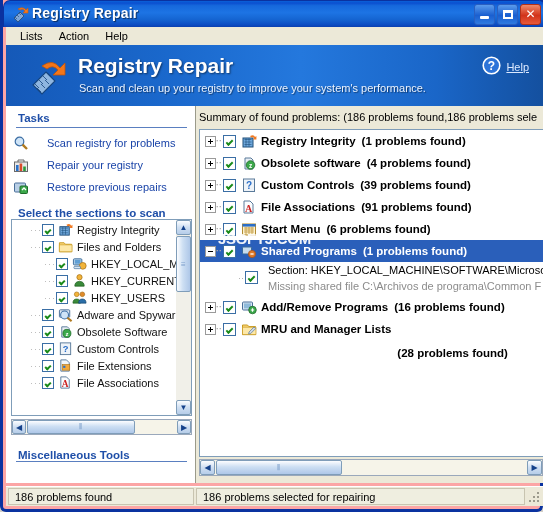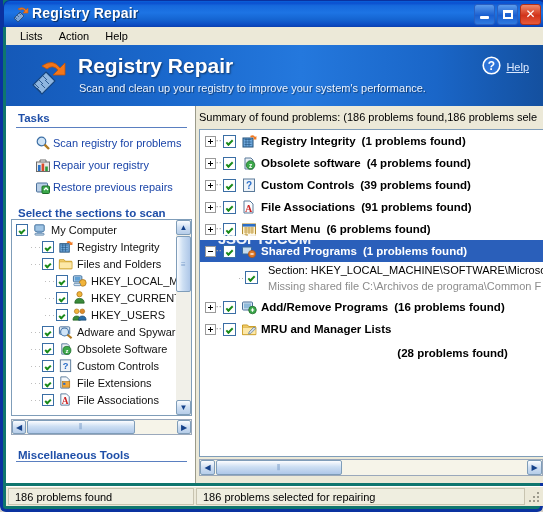--- a/index.html
+++ b/index.html
@@ -1,18 +1,18 @@
 <!DOCTYPE html>
 <html><head>
 <meta charset="utf-8">
 <style>
   html,body{margin:0;padding:0;background:#d4d0c8;}
   body{width:543px;height:512px;overflow:hidden;font-family:"Liberation Sans",sans-serif;font-size:11px;}
   .win{position:absolute;left:0;top:0;width:543px;height:512px;box-sizing:border-box;
-       background:#0f766e;border:3px solid #0a32a0;border-top:none;border-radius:0 0 6px 6px;}
+       background:#fca5a5;border:3px solid #0a32a0;border-top:none;border-radius:0 0 6px 6px;}
   
   .titlebar{position:absolute;left:0;top:0;width:543px;height:27px;box-sizing:border-box;
      background:linear-gradient(to bottom,#0a60d8 0%,#0a4fd0 8%,#1668dc 18%,#1d74e4 45%,#1565d2 70%,#0c4ec4 90%,#0a3fb0 100%);
      border-radius:7px 7px 0 0;border:1px solid #0a32a0;border-bottom:none;}
   .tb-icon{position:absolute;left:7px;top:4px;width:18px;height:18px;}
   .tb-title{position:absolute;left:28px;top:4px;color:#fff;font-size:14px;font-weight:bold;
      font-family:"Liberation Sans",sans-serif;text-shadow:1px 1px 1px rgba(0,0,0,.55);letter-spacing:.2px;}
   .tb-btns{position:absolute;right:4px;top:3px;display:flex;gap:2px;}
   .tbb{width:21px;height:21px;border-radius:3px;border:1px solid #2a5fc0;box-sizing:border-box;position:relative;
      background:linear-gradient(to bottom,#5b9bec,#1a5fd0 55%,#2f7ae0);}
@@ -38,21 +38,21 @@
      text-shadow:1px 1px 2px rgba(0,0,0,.5);}
   .bn-sub{position:absolute;left:73px;top:37px;color:#eaf3ff;font-size:11px;z-index:2;
      text-shadow:1px 1px 1px rgba(0,0,0,.45);}
   .bn-help{position:absolute;right:14px;top:11px;z-index:2;display:flex;align-items:center;gap:5px;}
   .bn-help a{color:#dce9ff;font-size:11px;text-decoration:underline;}
   
   .sidebar{position:absolute;left:3px;top:106px;width:190px;height:377px;background:#fff;
      border-right:1px solid #9a9a8a;box-sizing:border-box;overflow:hidden;}
   .sb-hdr{color:#1f4fa8;font-weight:bold;font-size:11.5px;padding:6px 0 3px 12px;}
   .sb-rule{height:1px;background:#5a7fc0;margin:0 8px 4px 10px;}
-  .sb-link{display:flex;align-items:center;gap:2px;padding:2px 0 2px 29px;height:18px;}
+  .sb-link{display:flex;align-items:center;gap:18px;padding:2px 0 2px 7px;height:18px;}
   .sb-link a{color:#1a44a8;font-size:11px;text-decoration:none;}
   .mini{width:16px;height:16px;flex:0 0 16px;position:relative;}
   
   .treebox{position:absolute;left:5px;top:113px;width:181px;height:197px;background:#fff;
      border:1px solid #7f9db9;box-sizing:border-box;overflow:hidden;}
   .trow{display:flex;align-items:center;height:17px;white-space:nowrap;font-size:11px;color:#111;}
   .trow .tx{margin-left:3px;}
   .cbx{width:12px;height:12px;border:1px solid #3a6ea5;background:#fff;flex:0 0 12px;position:relative;box-sizing:border-box;}
   .cbx:after{content:"";position:absolute;left:2px;top:4px;width:4px;height:2px;border-left:2px solid #1a8a1a;
      border-bottom:2px solid #1a8a1a;transform:rotate(-45deg);}
@@ -191,29 +191,20 @@
         </svg>
       </span>
       <a href="#">Restore previous repairs</a>
     </div>
 
     <div class="sb-hdr" style="padding-top:9px;">Select the sections to scan</div>
     <div class="sb-rule"></div>
 
     <div class="treebox">
       <div id="sections-rows" style="position:absolute;left:0;top:1px;right:16px;">
-          <div class="trow" style="padding-left: 4px;">
-            <span class="cbx"></span>
-            <span class="mini" style="margin-left: 4px;"><svg width="15" height="15" viewBox="0 0 16 16">
-                <rect x="3" y="3" width="10" height="7" rx="1" fill="#9fc4e4" stroke="#3a6b99"></rect>
-                <rect x="5" y="10" width="6" height="2" fill="#7fa6cc"></rect>
-                <rect x="3" y="12" width="10" height="2" rx="1" fill="#c8d8e8" stroke="#3a6b99" stroke-width=".7"></rect>
-              </svg></span>
-            <span class="tx">My Computer</span>
-          </div>
           <div class="trow" style="padding-left: 18px;">
             <span class="guide">···</span>
             <span class="cbx"></span>
             <span class="mini" style="margin-left: 4px;"><svg width="15" height="15" viewBox="0 0 16 16">
                 <rect x="2" y="5" width="10" height="9" fill="#6fa8dc" stroke="#1f4e79"></rect>
                 <path d="M3.5 6.5h7M3.5 9h7M3.5 11.5h7M5 5.5v8M8 5.5v8" stroke="#1f4e79" stroke-width=".6"></path>
                 <path d="M9 3 q4-2 5 1 l1.4-1 v3.4h-3.4l1.2-1.2q-1-1.6-3-.6z" fill="#f07820"></path>
               </svg></span>
             <span class="tx">Registry Integrity</span>
           </div>

